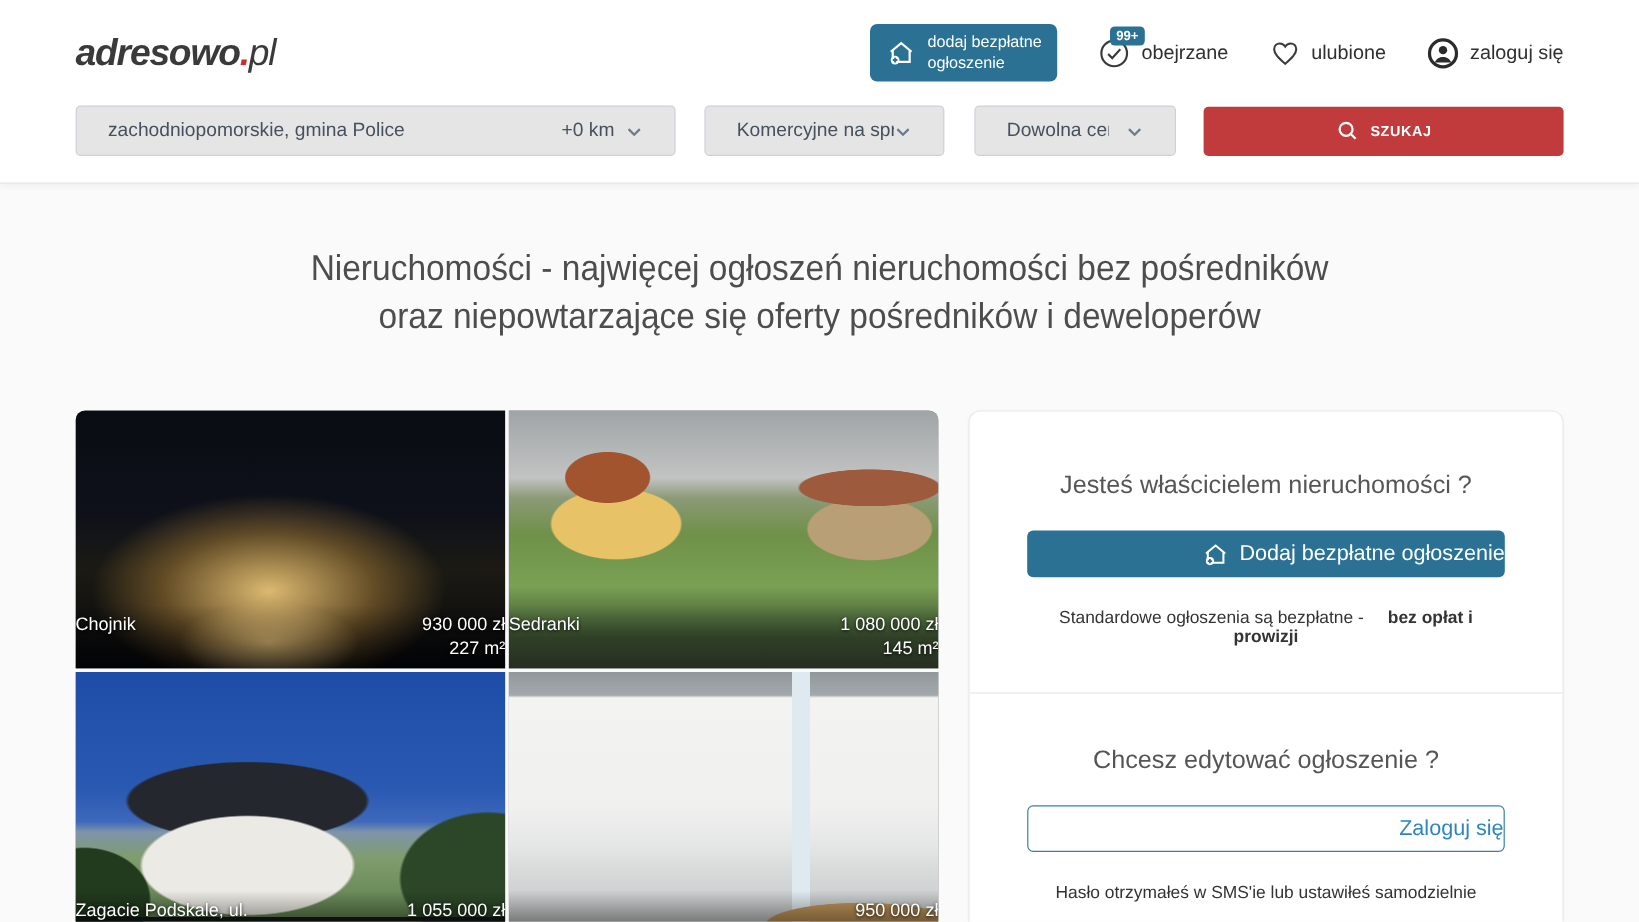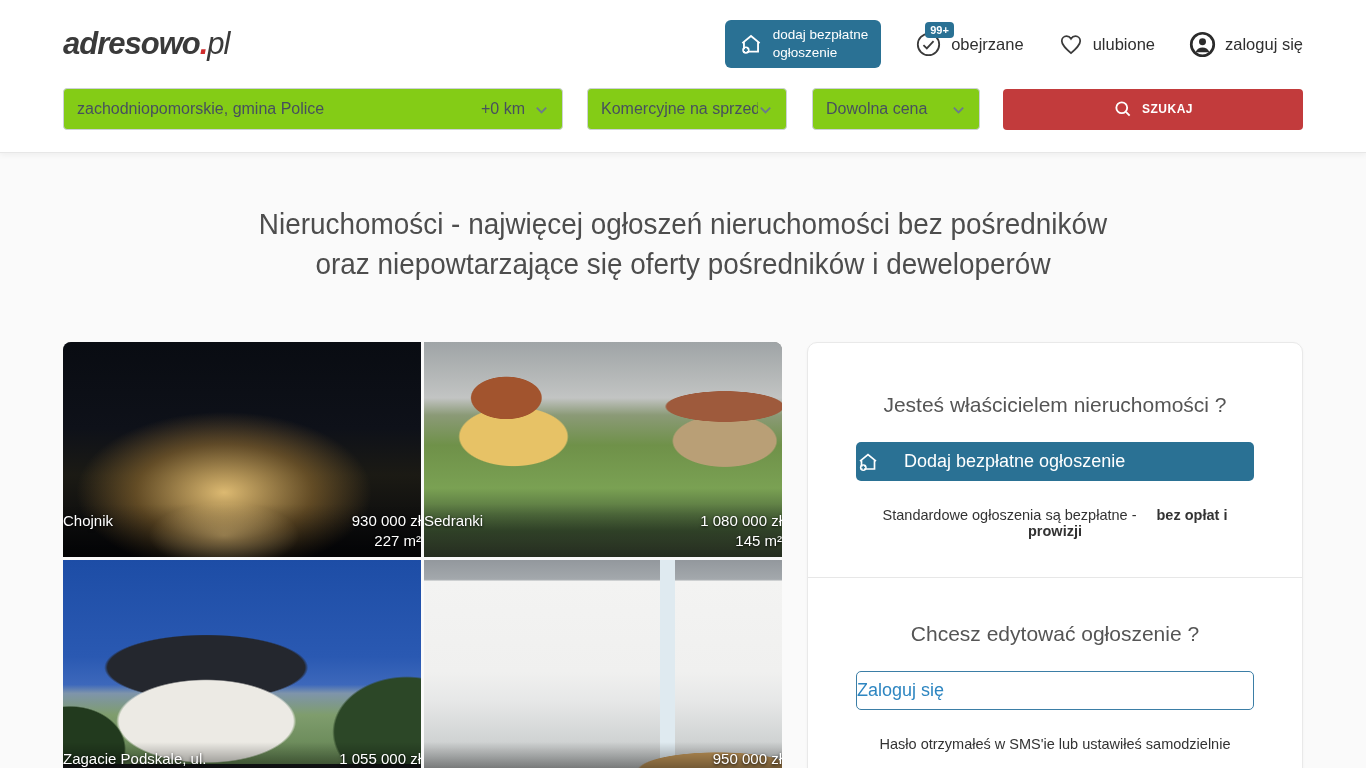--- a/index.html
+++ b/index.html
@@ -28,22 +28,22 @@
   .icon-wrap { position:relative; display:inline-flex; }
   .badge {
     position:absolute; top:-9px; left:10px;
     background:#2a7194; color:#fff; font-size:11px; font-weight:bold;
     border-radius:4px; padding:1px 5px; line-height:1.3;
   }
 
   
   .searchbar { display:flex; align-items:center; padding:0 63px 22px; }
   .field {
-    height:42px; border:1px solid #ccd1d7; border-radius:4px; background:#84cc16;
-    display:flex; align-items:center; padding:0 13px; font-size:16px; color:#47505e;
+    height:42px; border:1px solid #ccd1d7; border-radius:4px; background:#e5e5e5;
+    display:flex; align-items:center; padding:0 26px; font-size:16px; color:#47505e;
   }
   .loc-field { width:500px; cursor:text; }
   .loc-text { flex:1; white-space:nowrap; overflow:hidden; }
   .radius { display:flex; align-items:center; gap:9px; color:#47505e; cursor:pointer; }
   .select { cursor:pointer; justify-content:space-between; }
   .cat-field { width:200px; margin-left:24px; }
   .price-field { width:168px; margin-left:25px;gap:14px; }
   .select-text { white-space:nowrap; overflow:hidden; flex:1; }
   .search-btn {
     margin-left:23px; width:300px; height:41px; border:none; border-radius:4px;
@@ -117,21 +117,21 @@
     border:1px solid #e9e9e9; border-radius:10px;
     box-shadow:0 1px 3px rgba(0,0,0,.04);
     height:620px;
   }
   .side-section { padding:50px 48px 38px; text-align:center; }
   .side-section + .side-section { border-top:1px solid #e7e7e7; padding-top:44px; }
   .side-heading { font-size:21px; font-weight:400; color:#555; }
   .side-btn {
     margin-top:25px; width:100%; height:39px; border:none; border-radius:5px;
     background:#2a7194; color:#fff; font-size:18px;
-    display:flex; align-items:center; justify-content:flex-start; gap:24px; cursor:pointer;
+    display:flex; align-items:center; justify-content:flex-end; gap:8px; cursor:pointer;
     font-family:"Liberation Sans", sans-serif;
   }
   .side-btn.outline {
     background:#fff; border:1px solid #3b7ea6; color:#2e86c1;
   }
   .side-note { margin-top:26px; font-size:14.5px; color:#333; }
   .side-note b { font-weight:700;padding-left:16px; }
 
   svg { display:block; }
 </style>

